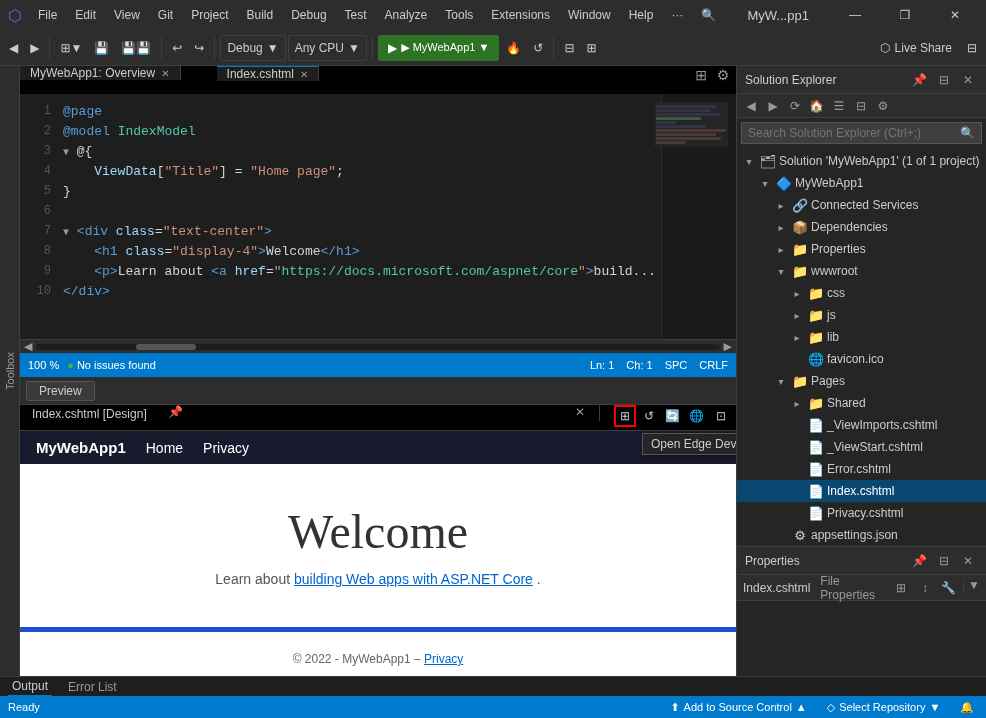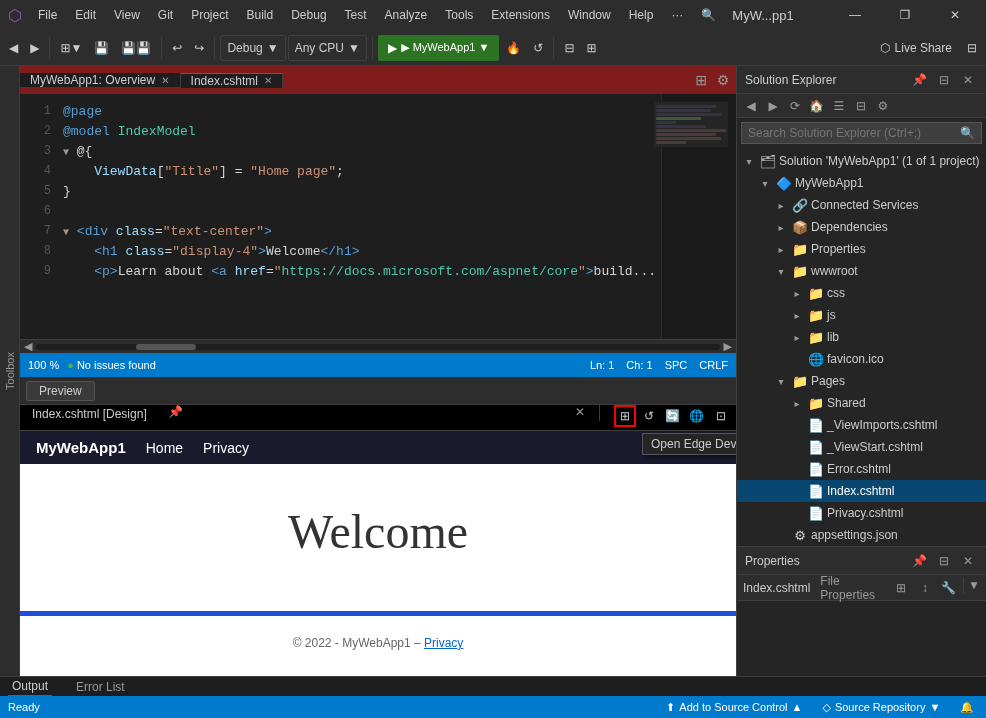--- a/index.html
+++ b/index.html
@@ -3,21 +3,21 @@
   <meta charset="utf-8">
   <style>
     * { margin: 0; padding: 0; box-sizing: border-box; }
     body { font-family: 'Segoe UI', sans-serif; font-size: 12px; background: #1e1e1e; color: #d4d4d4; width: 986px; height: 718px; overflow: hidden; display: flex; flex-direction: column; }
 
     
     .title-bar { background: #2d2d2d; height: 30px; display: flex; align-items: center; padding: 0 8px; gap: 8px; flex-shrink: 0; }
     .title-bar-logo { color: #9b4dca; font-size: 16px; }
     .title-bar-menu { display: flex; gap: 2px; }
     .menu-item { padding: 2px 8px; cursor: pointer; color: #cccccc; font-size: 12px; }
-    .title-bar-center { flex: 1; display: flex; justify-content: flex-start; color: #cccccc; font-size: 13px; }
+    .title-bar-center { flex: 1; display: flex; justify-content: center; color: #cccccc; font-size: 13px; }
     .title-bar-controls { display: flex; gap: 4px; }
     .title-btn { width: 46px; height: 30px; display: flex; align-items: center; justify-content: center; cursor: pointer; color: #cccccc; font-size: 12px; }
 
     
     .toolbar { background: #2d2d2d; height: 36px; display: flex; align-items: center; padding: 0 4px; gap: 2px; flex-shrink: 0; border-bottom: 1px solid #3e3e3e; }
     .tb-btn { height: 26px; padding: 0 4px; display: flex; align-items: center; cursor: pointer; color: #cccccc; border: 1px solid transparent; border-radius: 2px; font-size: 12px; gap: 3px; }
     .tb-separator { width: 1px; height: 22px; background: #3e3e3e; margin: 0 3px; }
     .tb-dropdown { height: 26px; display: flex; align-items: center; border: 1px solid #3e3e3e; border-radius: 2px; padding: 0 6px; cursor: pointer; color: #cccccc; font-size: 12px; gap: 4px; background: #2d2d2d; }
     .play-btn { background: #2d7324; color: white; height: 26px; padding: 0 10px; border-radius: 2px; display: flex; align-items: center; gap: 4px; cursor: pointer; font-size: 12px; }
     .live-share-btn { display: flex; align-items: center; gap: 4px; padding: 0 8px; height: 26px; color: #cccccc; cursor: pointer; margin-left: auto; }
@@ -26,21 +26,21 @@
     .main-area { display: flex; flex: 1; overflow: hidden; }
 
     
     .toolbox-bar { width: 20px; background: #2d2d2d; display: flex; align-items: center; justify-content: center; border-right: 1px solid #3e3e3e; flex-shrink: 0; }
     .toolbox-label { writing-mode: vertical-lr; transform: rotate(180deg); font-size: 11px; color: #999; cursor: pointer; }
 
     
     .editor-area { flex: 1; display: flex; flex-direction: column; background: #1e1e1e; overflow: hidden; }
 
     
-    .tab-bar { background: #7f1d1d; height: 28px; display: flex; align-items: center; flex-shrink: 0; }
+    .tab-bar { background: #000000; height: 28px; display: flex; align-items: flex-start; flex-shrink: 0; gap: 36px; }
     .tab { display: flex; align-items: center; padding: 0 10px; gap: 6px; cursor: pointer; color: #999; font-size: 12px; border-right: 1px solid #3e3e3e; min-width: 80px; }
     .tab.overview { color: #cccccc; background: #1e1e1e; }
     .tab.active { color: #cccccc; background: #1e1e1e; border-top: 1px solid #007acc; }
     .tab-close { color: #999; cursor: pointer; font-size: 10px; }
     .tab-actions { margin-left: auto; display: flex; align-items: center; padding: 0 4px; gap: 4px; }
     .tab-action-btn { color: #999; cursor: pointer; font-size: 14px; width: 18px; height: 18px; display: flex; align-items: center; justify-content: center; }
 
     
     .code-editor { flex: 1; display: flex; background: #1e1e1e; position: relative; overflow: hidden; }
     .code-content { flex: 1; padding: 8px 0 8px 8px; font-family: 'Consolas', 'Courier New', monospace; font-size: 13px; line-height: 1.5; overflow: auto; }
@@ -124,21 +124,21 @@
     .prop-key { color: #999; width: 120px; }
     .prop-val { color: #cccccc; flex: 1; }
 
     
     .bottom-bar { height: 22px; background: #007acc; display: flex; align-items: center; padding: 0 8px; gap: 8px; color: white; font-size: 11px; flex-shrink: 0; }
     .bottom-status { color: white; }
     .bottom-right { margin-left: auto; display: flex; align-items: center; gap: 12px; }
     .bottom-btn { display: flex; align-items: center; gap: 4px; cursor: pointer; color: white; padding: 0 4px; }
 
     
-    .output-panel { height: 20px; background: #1e1e1e; border-top: 1px solid #3e3e3e; display: flex; align-items: center; padding: 0 8px; gap: 20px; flex-shrink: 0; }
+    .output-panel { height: 20px; background: #1e1e1e; border-top: 1px solid #3e3e3e; display: flex; align-items: center; padding: 0 8px; gap: 12px; flex-shrink: 0; }
     .output-tab { font-size: 12px; color: #999; cursor: pointer; padding: 2px 4px; }
     .output-tab.active { color: #cccccc; border-bottom: 1px solid #007acc; }
 
     
     .devtools-highlight { border: 2px solid red; }
   </style>
 </head>
 <body>
 
 <div class="title-bar">
@@ -260,20 +260,24 @@
           <span class="code-text"><span class="collapse-btn">▼</span> <span class="tag">&lt;div</span> <span class="attr">class</span>=<span class="val">"text-center"</span><span class="tag">&gt;</span></span>
         </div>
         <div class="line">
           <span class="line-num">8</span>
           <span class="code-text">&nbsp;&nbsp;&nbsp;&nbsp;<span class="tag">&lt;h1</span> <span class="attr">class</span>=<span class="val">"display-4"</span><span class="tag">&gt;</span>Welcome<span class="tag">&lt;/h1&gt;</span></span>
         </div>
         <div class="line">
           <span class="line-num">9</span>
           <span class="code-text">&nbsp;&nbsp;&nbsp;&nbsp;<span class="tag">&lt;p&gt;</span>Learn about <span class="tag">&lt;a</span> <span class="attr">href</span>=<span class="val">"<span class="link">https://docs.microsoft.com/aspnet/core</span>"</span><span class="tag">&gt;</span>build...</span>
         </div>
+        <div class="line">
+          <span class="line-num">10</span>
+          <span class="code-text"><span class="tag">&lt;/div&gt;</span></span>
+        </div>
       </div>
 
       <div class="minimap">
         <div style="position:absolute;top:8px;right:8px;background:#252526;padding:2px;">
           <div class="mini-line" style="width:60px;background:#334;"></div>
           <div class="mini-line" style="width:55px;background:#334;"></div>
           <div class="mini-line" style="width:65px;background:#334;"></div>
           <div class="mini-line" style="width:45px;background:#3d5a3e;"></div>
           <div class="mini-line" style="width:20px;background:#334;"></div>
           <div class="mini-line" style="width:50px;background:#334;"></div>
@@ -329,20 +333,25 @@
 
     <div class="design-preview">
       <div class="design-content">
         <div class="nav-bar">
           <span class="nav-brand">MyWebApp1</span>
           <span class="nav-link">Home</span>
           <span class="nav-link">Privacy</span>
         </div>
         <div class="hero">
           <h1>Welcome</h1>
+          <p>
+            <span>Learn about</span>
+            <a href="#">building Web apps with ASP.NET Core</a>
+            <span>.</span>
+          </p>
         </div>
         <div class="footer">
           <span>© 2022 - MyWebApp1 –</span>
           <a href="#">Privacy</a>
         </div>
       </div>
     </div>
 
   </div>
 
@@ -513,20 +522,20 @@
 <div class="bottom-bar">
   <span class="bottom-status">Ready</span>
   <div class="bottom-right">
     <div class="bottom-btn">
       <span>⬆</span>
       <span>Add to Source Control</span>
       <span>▲</span>
     </div>
     <div class="bottom-btn">
       <span>◇</span>
-      <span>Source Repository</span>
+      <span>Select Repository</span>
       <span>▼</span>
     </div>
     <div class="bottom-btn">
       <span>🔔</span>
     </div>
   </div>
 </div>
 
 </body></html>

